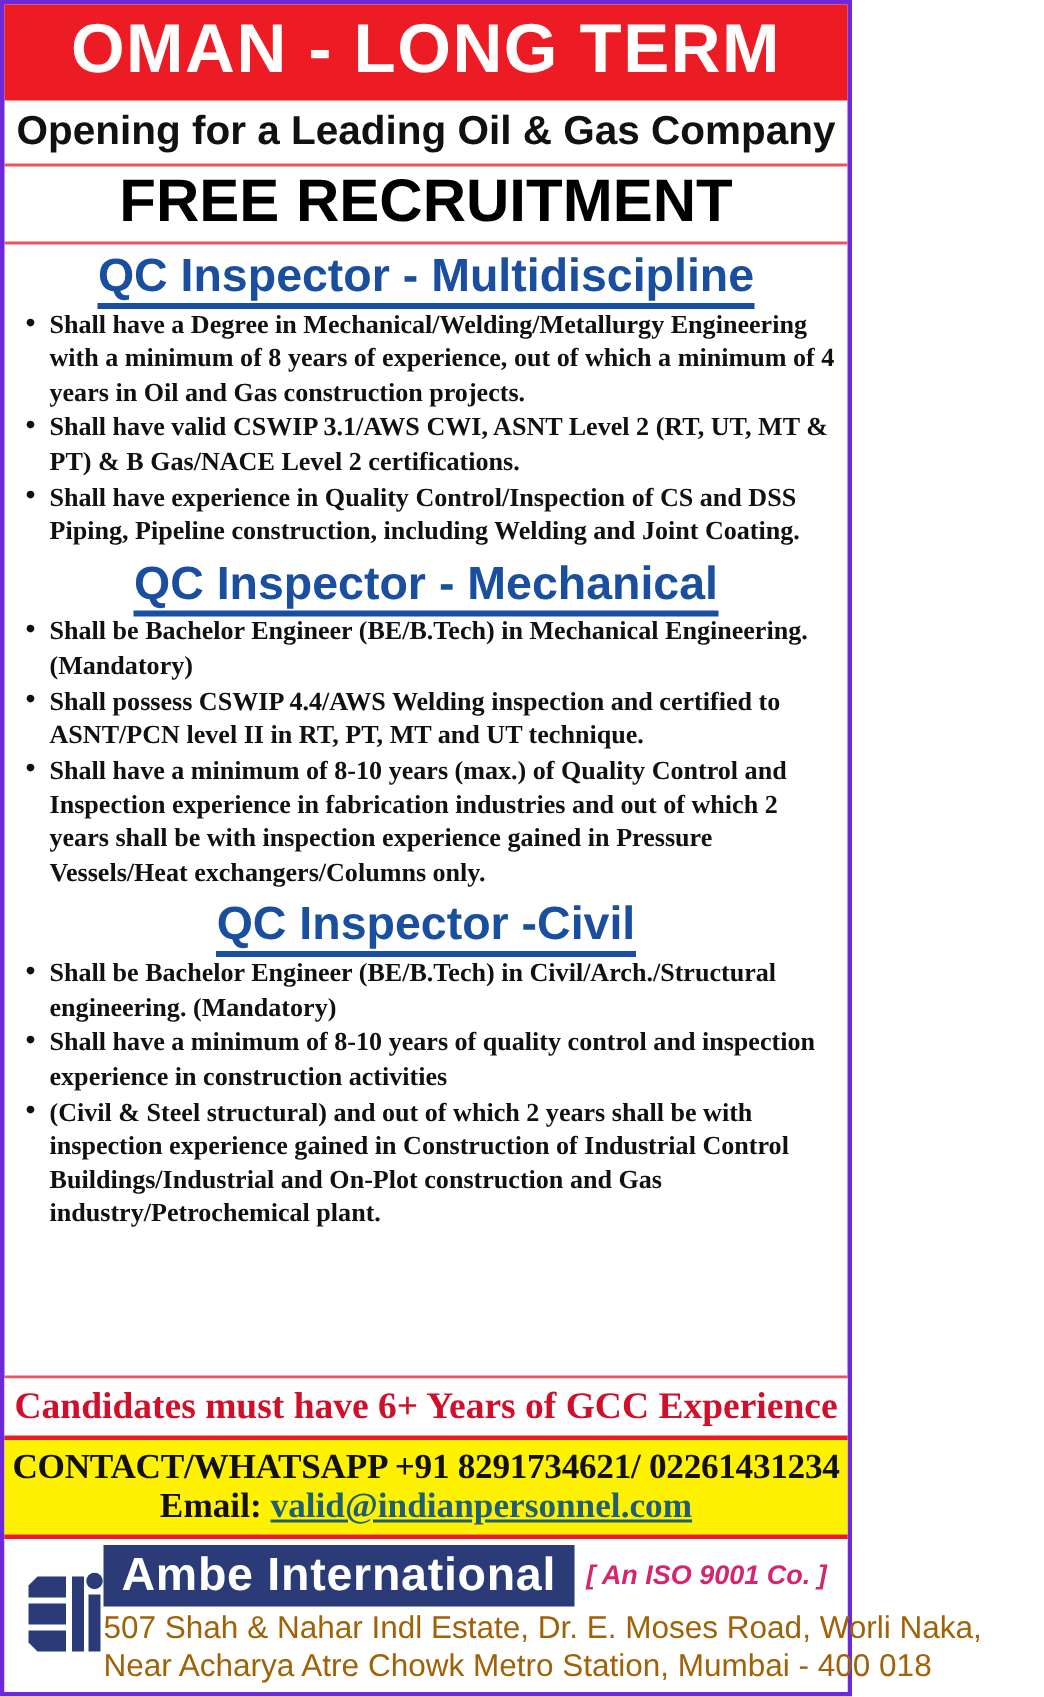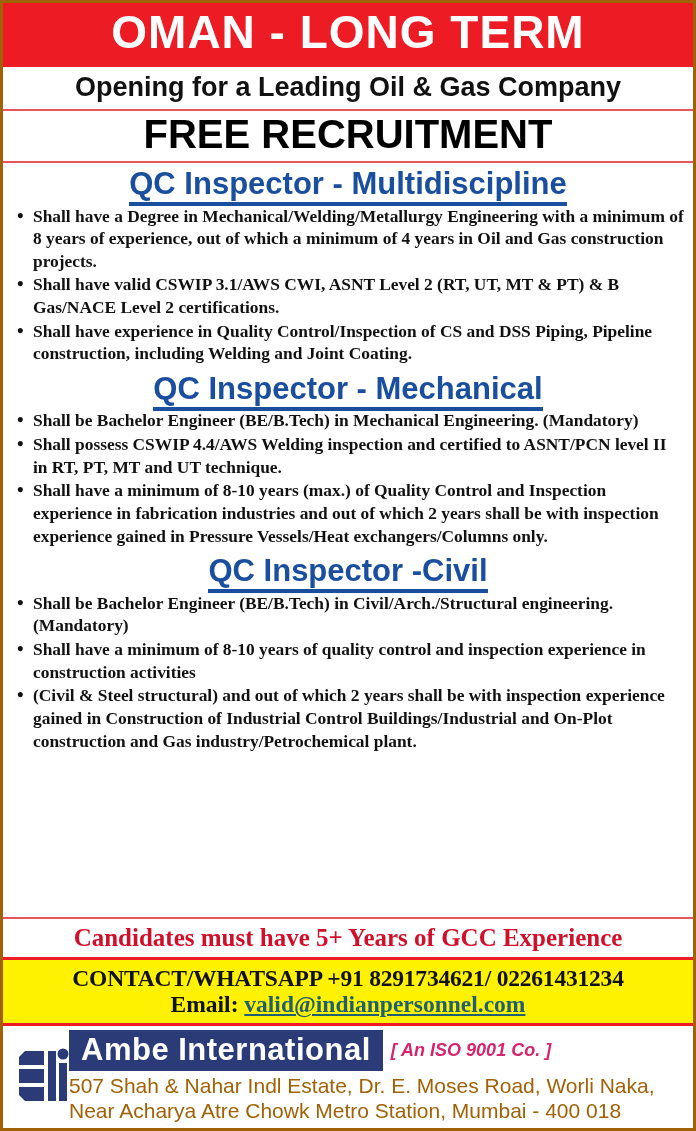--- a/index.html
+++ b/index.html
@@ -5,22 +5,22 @@
   * { margin:0; padding:0; box-sizing:border-box; }
   html,body{ background:#ffffff; }
   body{
     width:696px; height:1131px;
     font-family:"Liberation Serif", serif;
     color:#111;
     overflow:hidden;
   }
 
   .flyer{
-    width:696px; height:1131px;
-    border:3px solid #a16207;
+    width:568px; height:1131px;
+    border:3px solid #6d28d9;
     background:#fff;
     display:flex; flex-direction:column;
   }
 
   
   .band-oman{
     background:#ED1C24;
     color:#ffffff;
     text-align:center;
     font-family:"Liberation Sans", sans-serif;
@@ -208,21 +208,21 @@
     </div>
     <ul class="reqs">
       <li>Shall be Bachelor Engineer (BE/B.Tech) in Civil/Arch./Structural engineering. (Mandatory)</li>
       <li>Shall have a minimum of 8-10 years of quality control and inspection experience in construction activities</li>
       <li>(Civil &amp; Steel structural) and out of which 2 years shall be with inspection experience gained in Construction of Industrial Control Buildings/Industrial and On-Plot construction and Gas industry/Petrochemical plant.</li>
     </ul>
 
   </div>
 
   <div class="rule-thin"></div>
-  <div class="band-gcc">Candidates must have 5+ Years of GCC Experience</div>
+  <div class="band-gcc">Candidates must have 6+ Years of GCC Experience</div>
   <div class="rule"></div>
 
   <div class="band-contact">
     <div class="contact-line">CONTACT/WHATSAPP +91 8291734621/ 02261431234</div>
     <div class="email-line">
       <span>Email:</span>
       <span class="email-link">valid@indianpersonnel.com</span>
     </div>
   </div>
 

